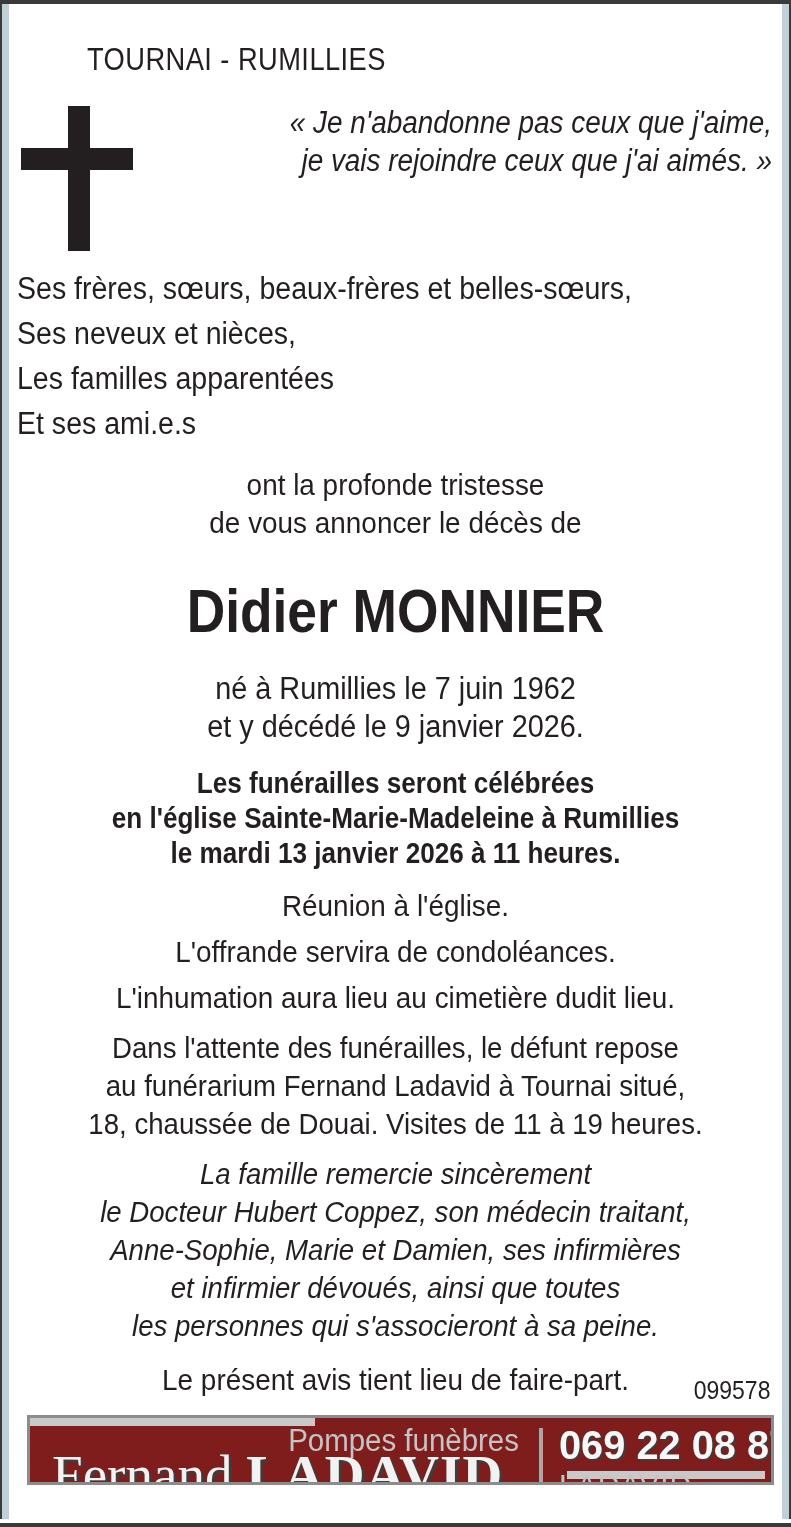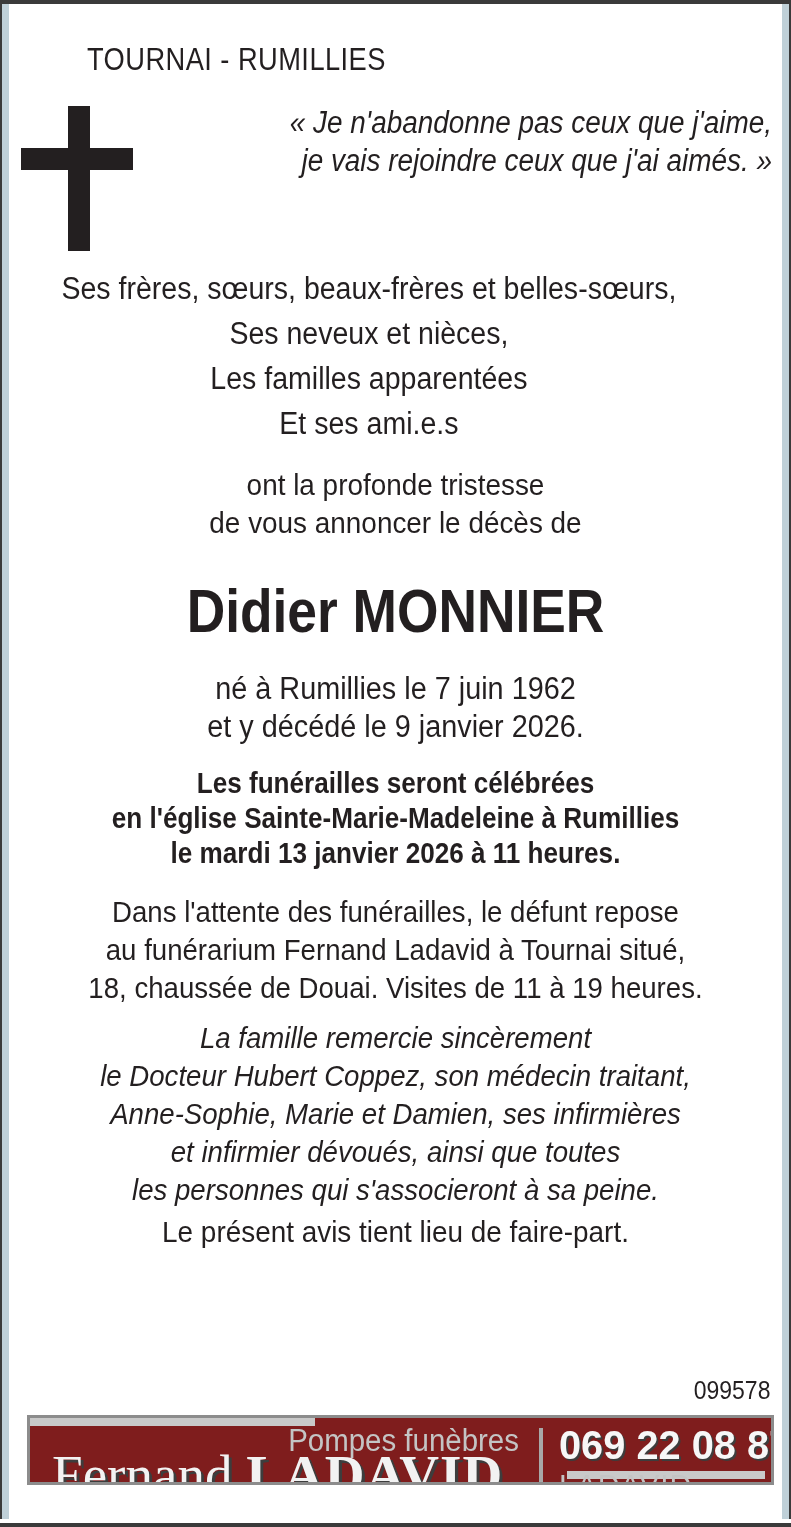--- a/index.html
+++ b/index.html
@@ -124,21 +124,21 @@
     width: 773px;
   }
 
   .ln {
     color: #231f20;
     white-space: nowrap;
   }
 
   .left-list {
     padding-left: 8px;
-    text-align: center;
+    text-align: left;
   }
   .left-list .ln {
     font-size: 31px;
     line-height: 45px;
     transform: scaleX(0.92);
     transform-origin: left center;
   }
 
   .center {
     text-align: center;
@@ -185,40 +185,40 @@
 
   .after-funeral {
     margin-top: 12px;
   }
   .after-funeral .ln {
     font-size: 30px;
     line-height: 46px;
   }
 
   .reposes {
-    margin-top: 22px;
+    margin-top: 8px;
   }
   .reposes .ln {
     font-size: 30px;
     line-height: 38px;
     transform: scaleX(0.92);
   }
 
   .thanks {
     margin-top: 12px;
     font-style: italic;
   }
   .thanks .ln {
     font-size: 30px;
     line-height: 38px;
     transform: scaleX(0.92);
   }
 
   .closing {
-    margin-top: 4px;
+    margin-top: 16px;
   }
   .closing .ln {
     font-size: 30px;
     line-height: 38px;
   }
 
   .ref {
     position: absolute;
     right: 12px;
     top: 1372px;
@@ -378,20 +378,25 @@
         <div class="ln">né à Rumillies le 7 juin 1962</div>
         <div class="ln">et y décédé le 9 janvier 2026.</div>
       </div>
 
       <div class="center funeral">
         <div class="ln">Les funérailles seront célébrées</div>
         <div class="ln">en l'église Sainte-Marie-Madeleine à Rumillies</div>
         <div class="ln">le mardi 13 janvier 2026 à 11 heures.</div>
       </div>
 
+      <div class="center after-funeral">
+        <div class="ln">Réunion à l'église.</div>
+        <div class="ln">L'offrande servira de condoléances.</div>
+        <div class="ln">L'inhumation aura lieu au cimetière dudit lieu.</div>
+      </div>
 
       <div class="center reposes">
         <div class="ln">Dans l'attente des funérailles, le défunt repose</div>
         <div class="ln">au funérarium Fernand Ladavid à Tournai situé,</div>
         <div class="ln">18, chaussée de Douai. Visites de 11 à 19 heures.</div>
       </div>
 
       <div class="center thanks">
         <div class="ln">La famille remercie sincèrement</div>
         <div class="ln">le Docteur Hubert Coppez, son médecin traitant,</div>

